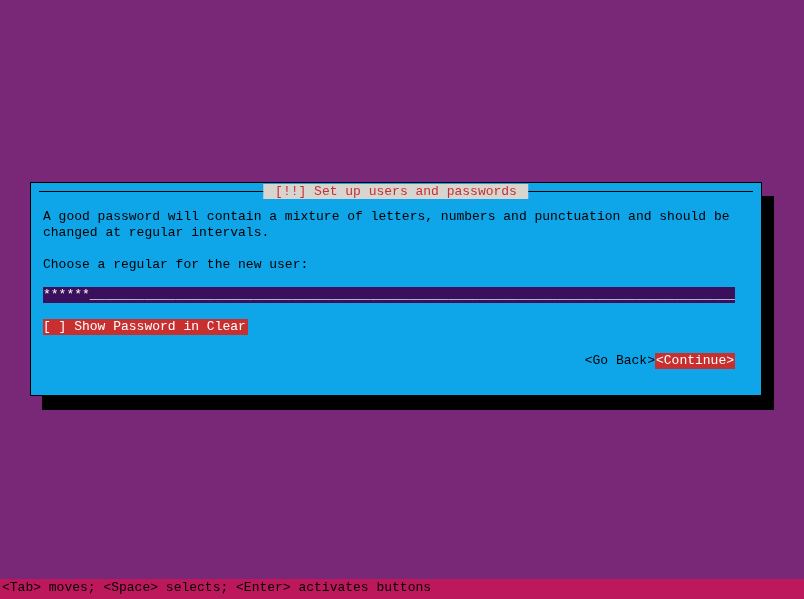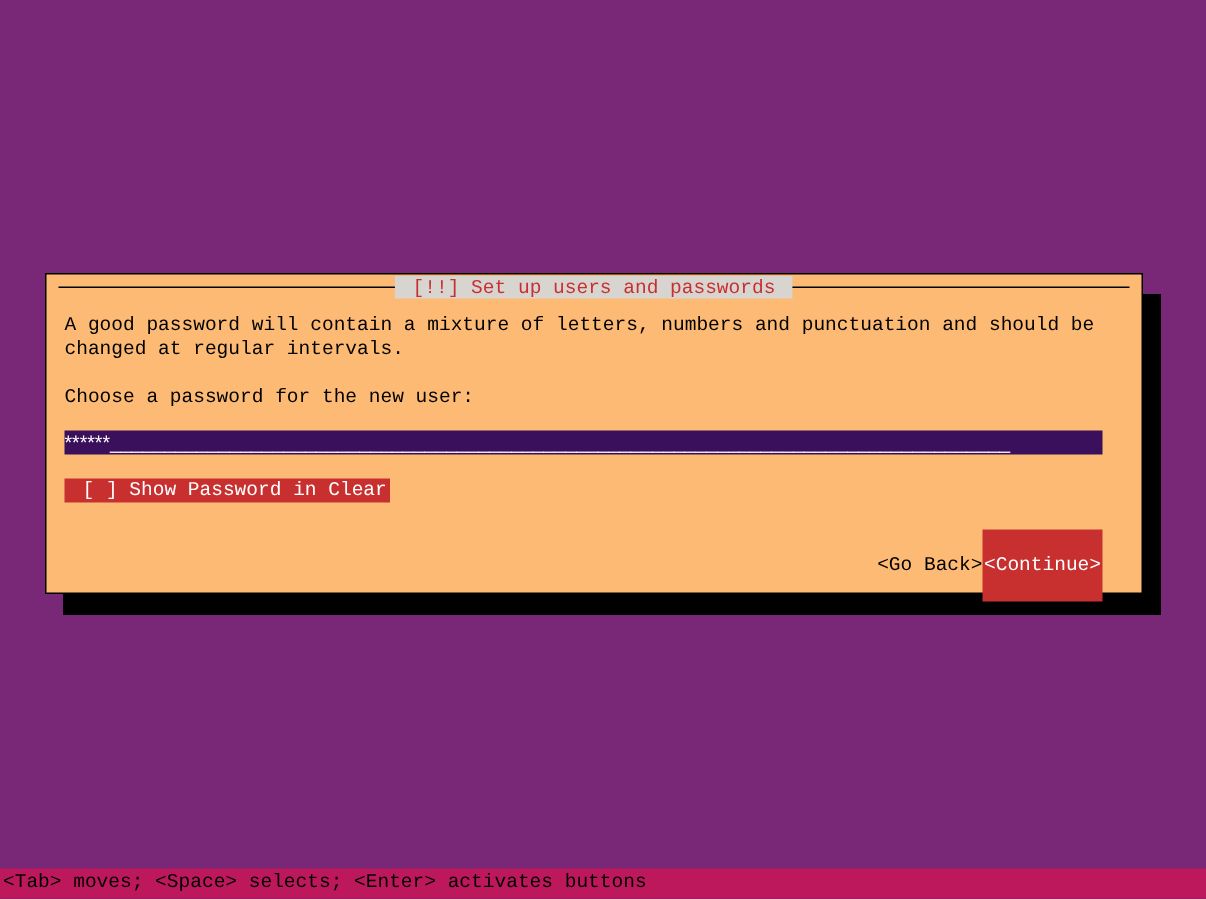--- a/index.html
+++ b/index.html
@@ -19,21 +19,21 @@
   width: 732px;
   height: 214px;
   background: #000;
 }
 .dialog {
   position: absolute;
   left: 30px;
   top: 182px;
   width: 732px;
   height: 214px;
-  background: #fdba74;
+  background: #0ea5e9;
   border: 1px solid #000;
 }
 .dialog-inner {
   position: relative;
   width: 100%;
   height: 100%;
 }
 .title-border {
   position: absolute;
   top: 8px;
@@ -63,47 +63,47 @@
 .desc { white-space: pre-wrap; }
 .prompt { margin-top: 16px; }
 .input-row {
   margin-top: 14px;
   background: #3a0f5b;
   color: #fff;
   height: 16px;
   line-height: 16px;
   white-space: pre;
   overflow: hidden;
-  font-family: Liberation Sans, sans-serif;
+  font-family: Liberation Mono, monospace;
 }
 .checkbox-row {
   margin-top: 16px;
   display: inline-block;
   background: #c83030;
   color: #fff;
-  padding: 0 2px 0 12px;
+  padding: 0 2px 0 0;
   white-space: pre;
   line-height: 16px;
 }
 .button-row {
   margin-top: 18px;
   display: flex;
   justify-content: flex-end;
   align-items: center;
 }
 .go-back {
   color: #000;
   white-space: pre;
   padding-left: 20px;
 }
 .continue {
   background: #c83030;
   color: #fff;
   white-space: pre;
-  padding: 16px 1px;
+  padding: 0 1px;
 }
 .statusbar {
   position: absolute;
   left: 0;
   bottom: 0;
   width: 100%;
   height: 20px;
   background: #be185d;
   color: #000;
   line-height: 18px;
@@ -118,21 +118,21 @@
 
 <div class="dialog-shadow"></div>
 
 <div class="dialog">
   <div class="dialog-inner">
     <div class="title-border"></div>
     <div class="title-text"> [!!] Set up users and passwords </div>
 
     <div class="content">
       <div class="desc">A good password will contain a mixture of letters, numbers and punctuation and should be changed at regular intervals.</div>
-      <div class="prompt">Choose a password for the new user:</div>
+      <div class="prompt">Choose a regular for the new user:</div>
 
       <div class="input-row"><span>******</span><span>___________________________________________________________________________________</span></div>
 
       <div class="checkbox-row">[ ] Show Password in Clear</div>
 
       <div class="button-row">
         <span class="go-back">&lt;Go Back&gt;</span>
         <span class="continue">&lt;Continue&gt;</span>
       </div>
     </div>

